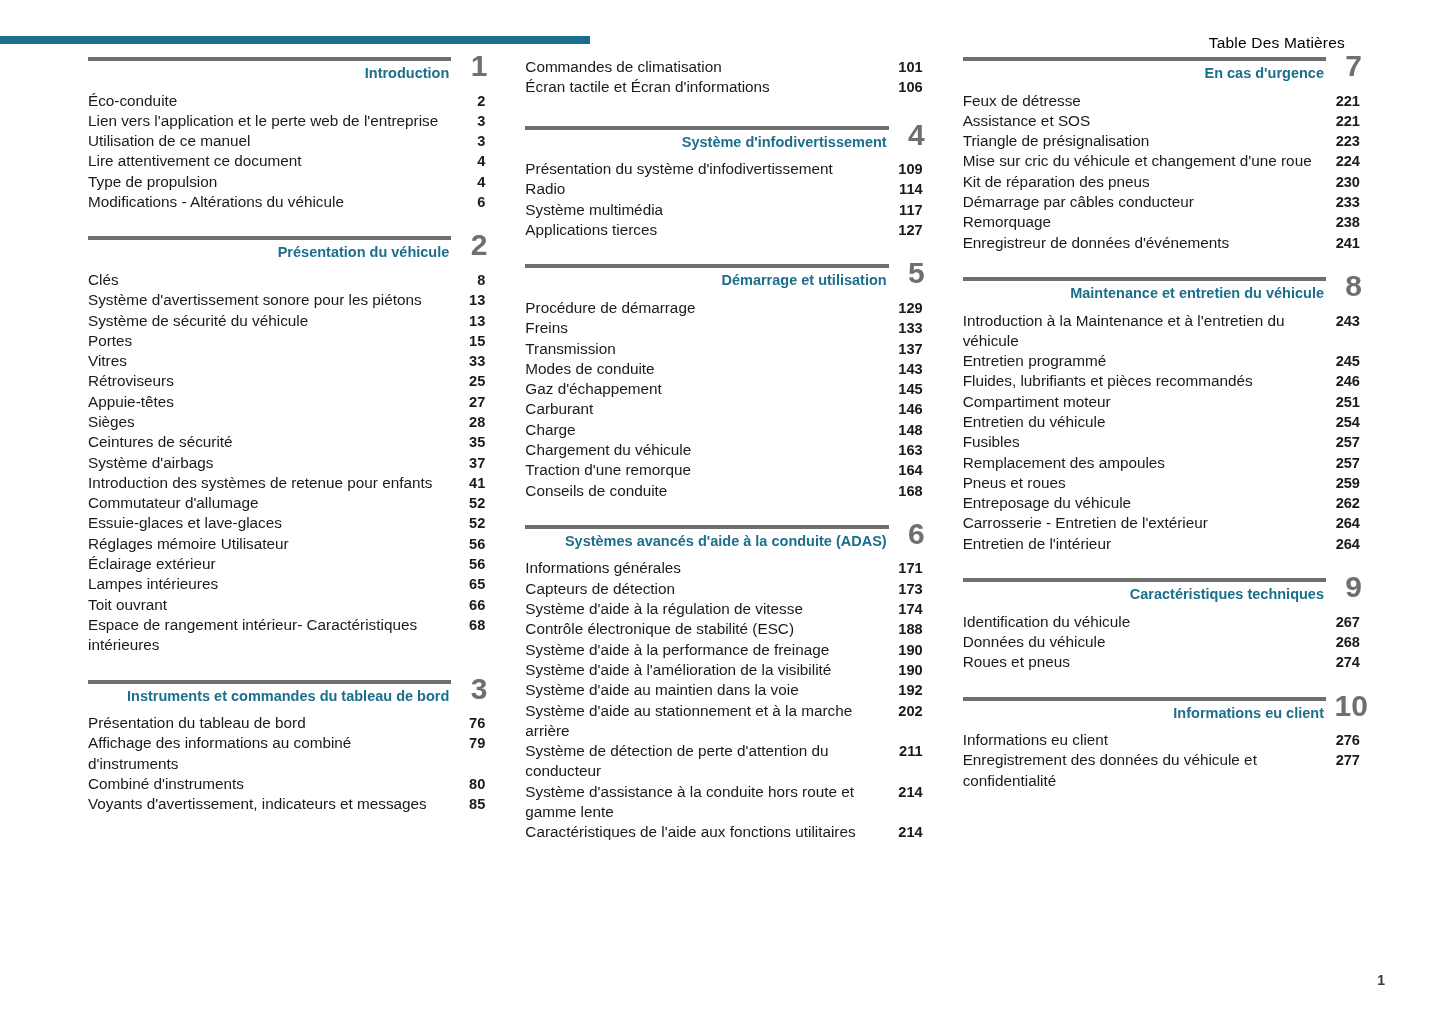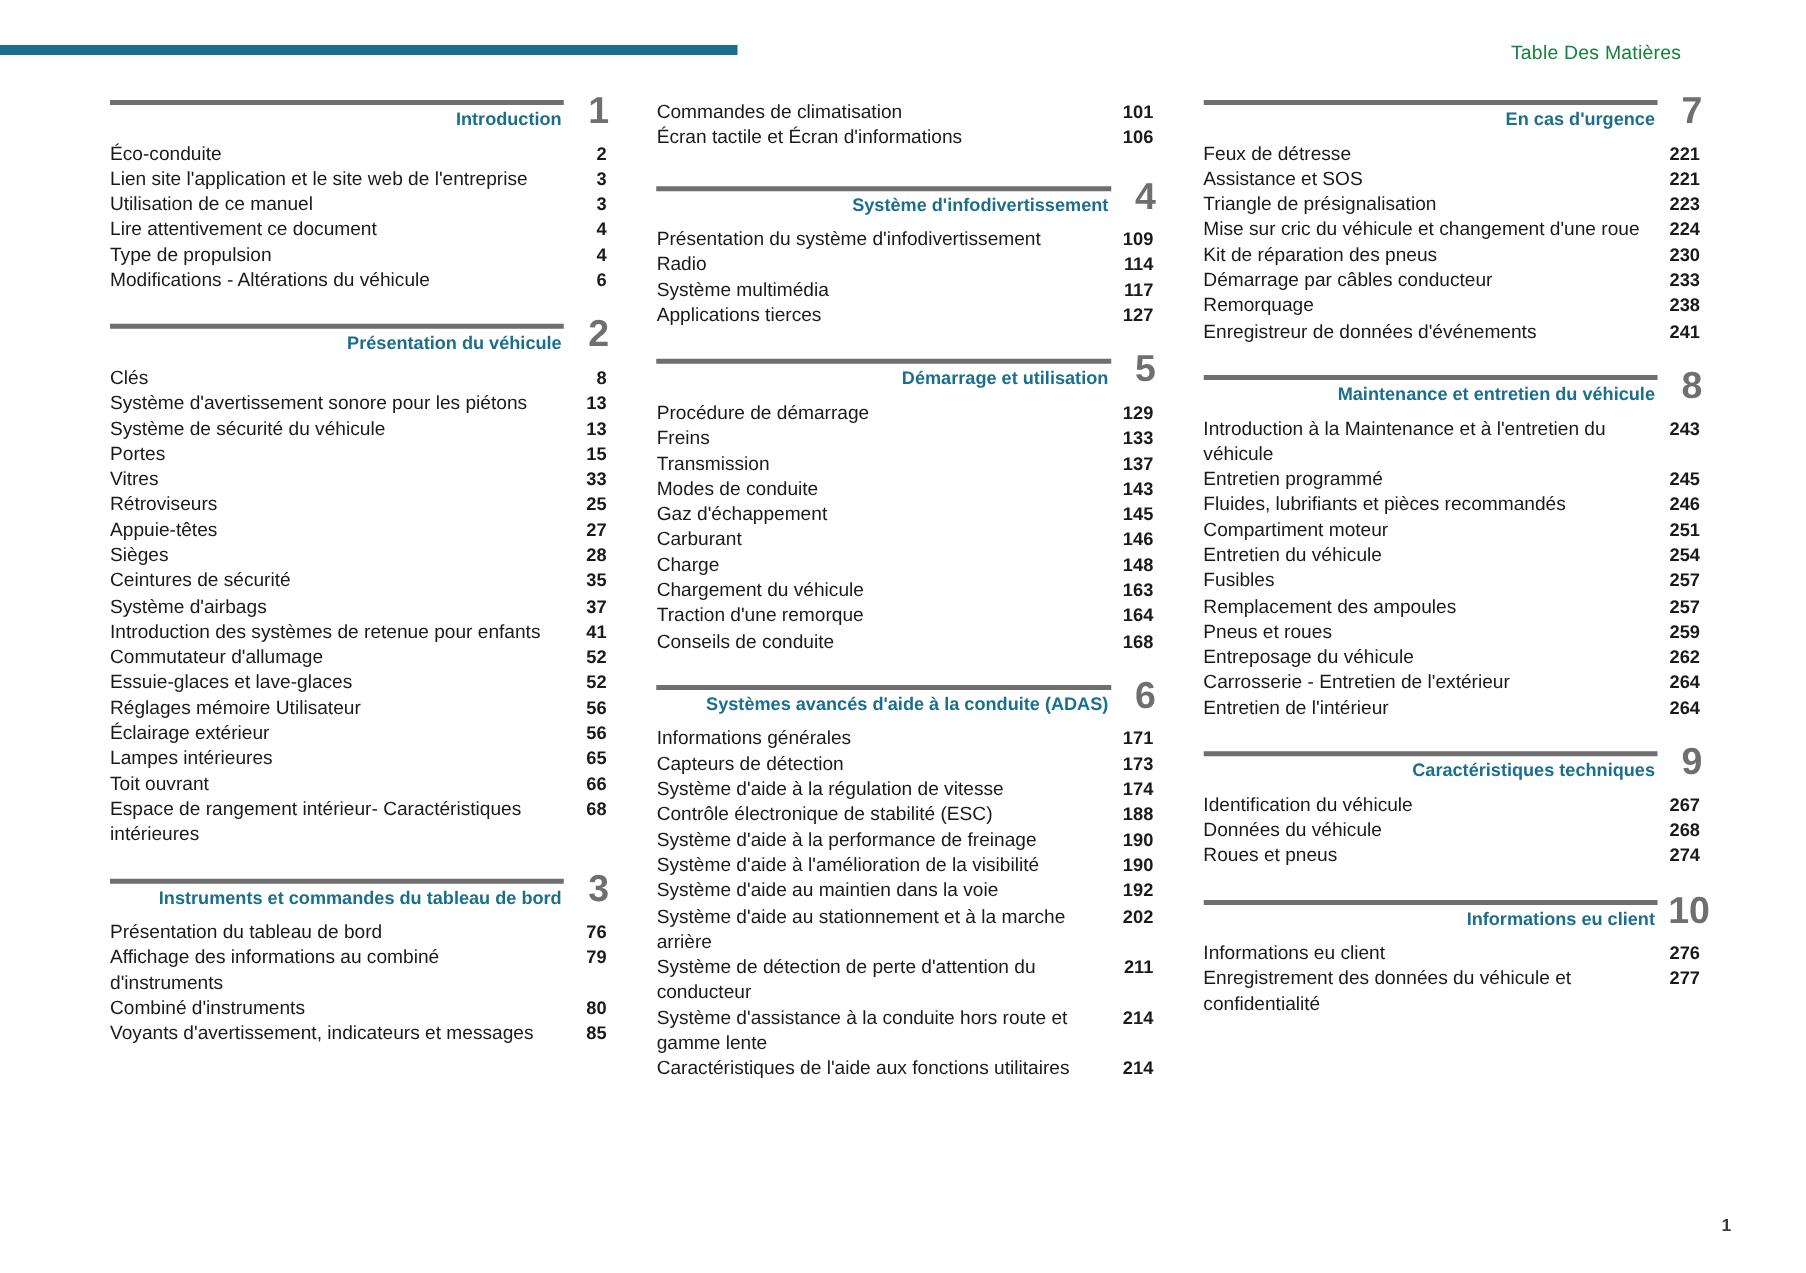--- a/index.html
+++ b/index.html
@@ -28,27 +28,27 @@
     left: 0;
     width: 590px;
     height: 8px;
     background: #1b6e8c;
   }
   .header-title {
     position: absolute;
     top: 34px;
     right: 100px;
     font-size: 15.5px;
-    color: #15803d;
+    color: #000000;
     letter-spacing: 0.2px;
   }
   
   .columns {
     position: absolute;
-    top: 80px;
+    top: 57px;
     left: 88px;
     width: 1272px;
     display: flex;
     gap: 40px;
   }
   .column {
     width: 400px;
   }
   
   .section {
@@ -131,21 +131,21 @@
             <div class="sec-rule"></div>
             <div class="sec-title">Introduction</div>
             <div class="sec-num">1</div>
           </div>
           <div class="entries">
             <div class="entry">
               <div class="label">Éco-conduite</div>
               <div class="pageno">2</div>
             </div>
             <div class="entry">
-              <div class="label">Lien site l'application et le site web de l'entreprise</div>
+              <div class="label">Lien vers l'application et le perte web de l'entreprise</div>
               <div class="pageno">3</div>
             </div>
             <div class="entry">
               <div class="label">Utilisation de ce manuel</div>
               <div class="pageno">3</div>
             </div>
             <div class="entry">
               <div class="label">Lire attentivement ce document</div>
               <div class="pageno">4</div>
             </div>

